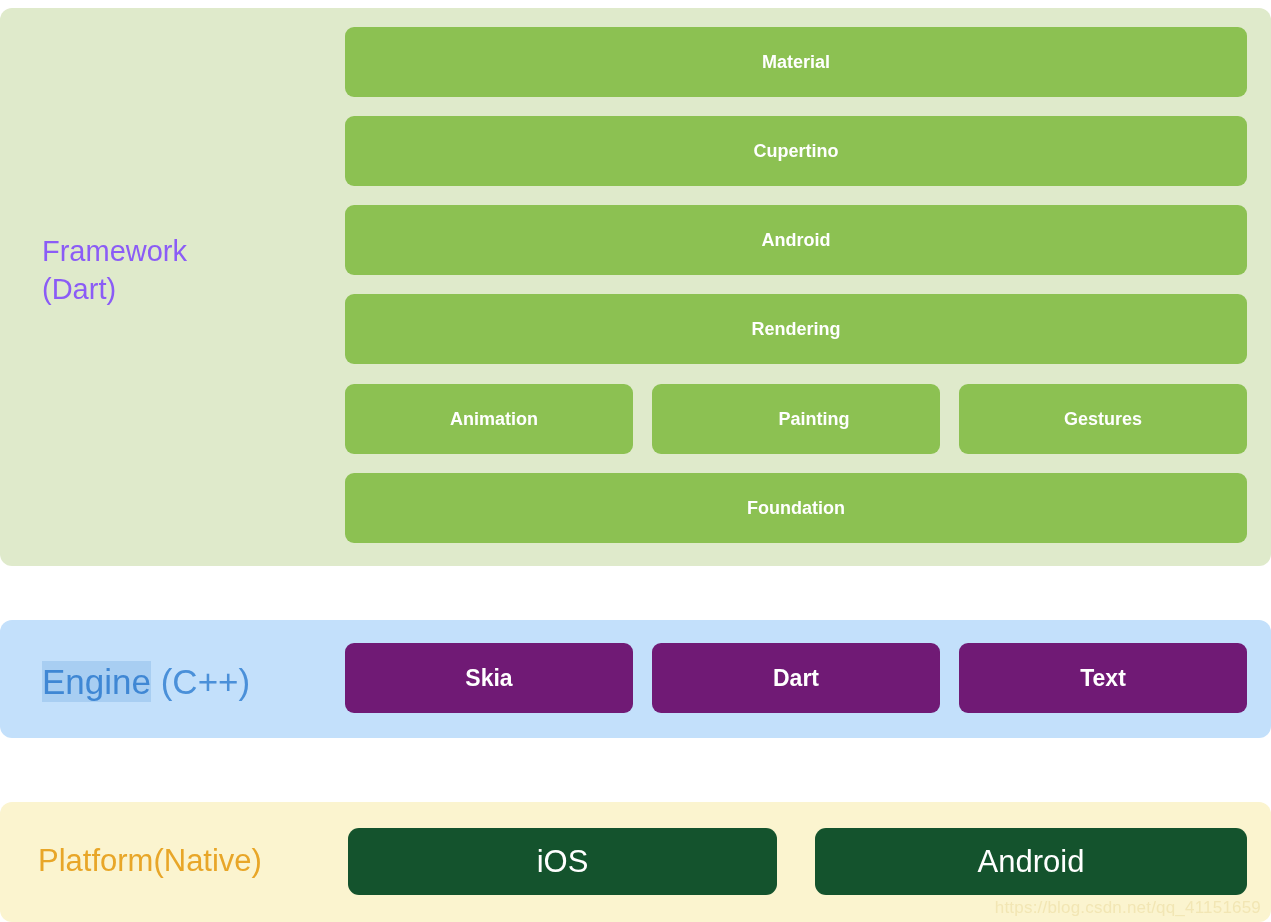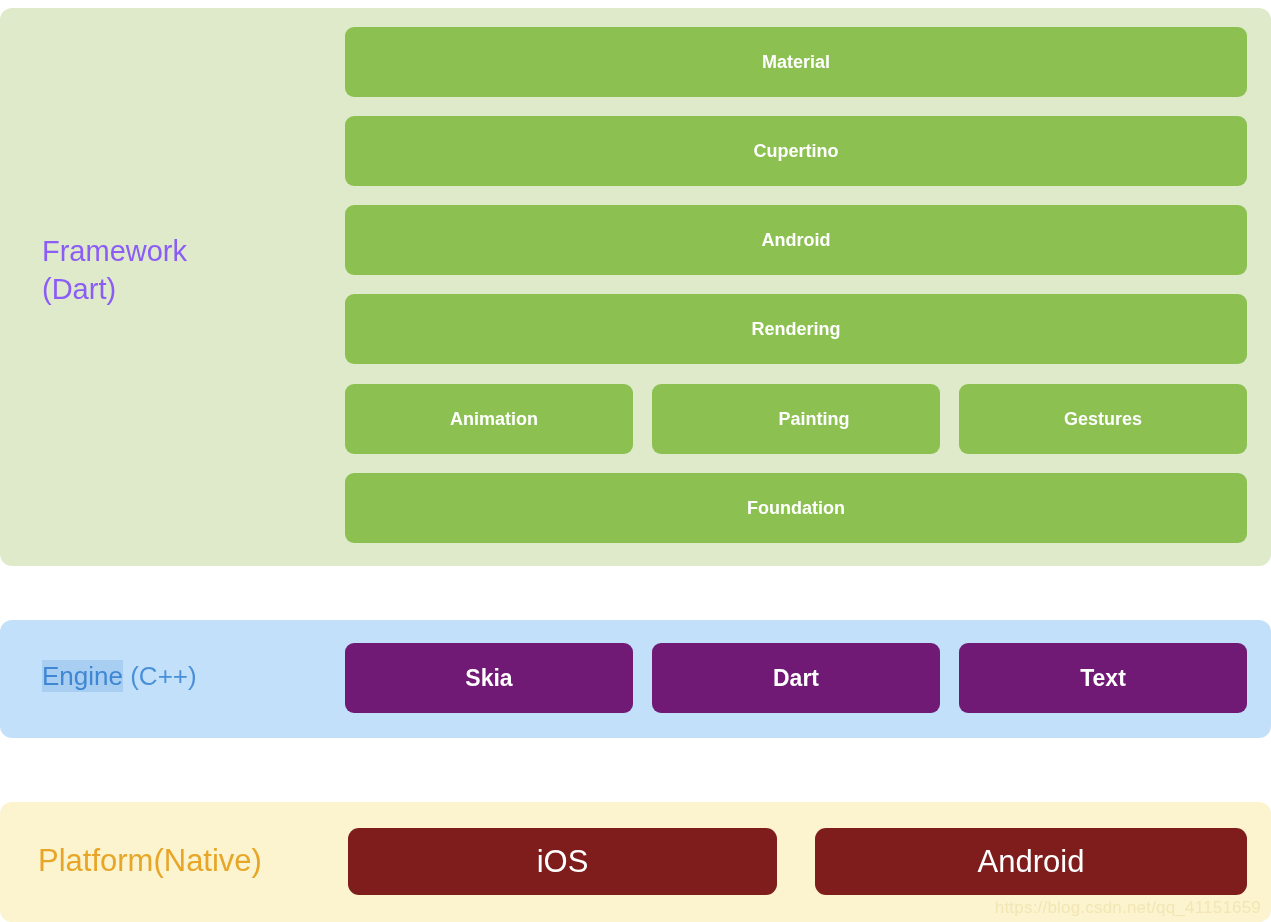--- a/index.html
+++ b/index.html
@@ -66,21 +66,21 @@
   .label-framework {
     left: 42px;
     top: 232px;
     font-size: 29px;
     color: #8b5cf6;
   }
 
   .label-engine {
     left: 42px;
     top: 659px;
-    font-size: 26px;
+    font-size: 35px;
     color: #4a90d9;
   }
 
   .label-engine .sel {
     background: #a8cef2;
     color: #3f87d4;
     padding: 1px 0;
   }
 
   .label-platform {
@@ -111,21 +111,21 @@
   }
 
   .box-blue {
     background: #701a75;
     font-size: 23px;
     font-weight: bold;
     border-radius: 9px;
   }
 
   .box-amber {
-    background: #7f1d1d;
+    background: #14532d;
     font-size: 31px;
     font-weight: normal;
     border-radius: 11px;
   }
 
   
   .watermark {
     position: absolute;
     right: 10px;
     bottom: 4px;

